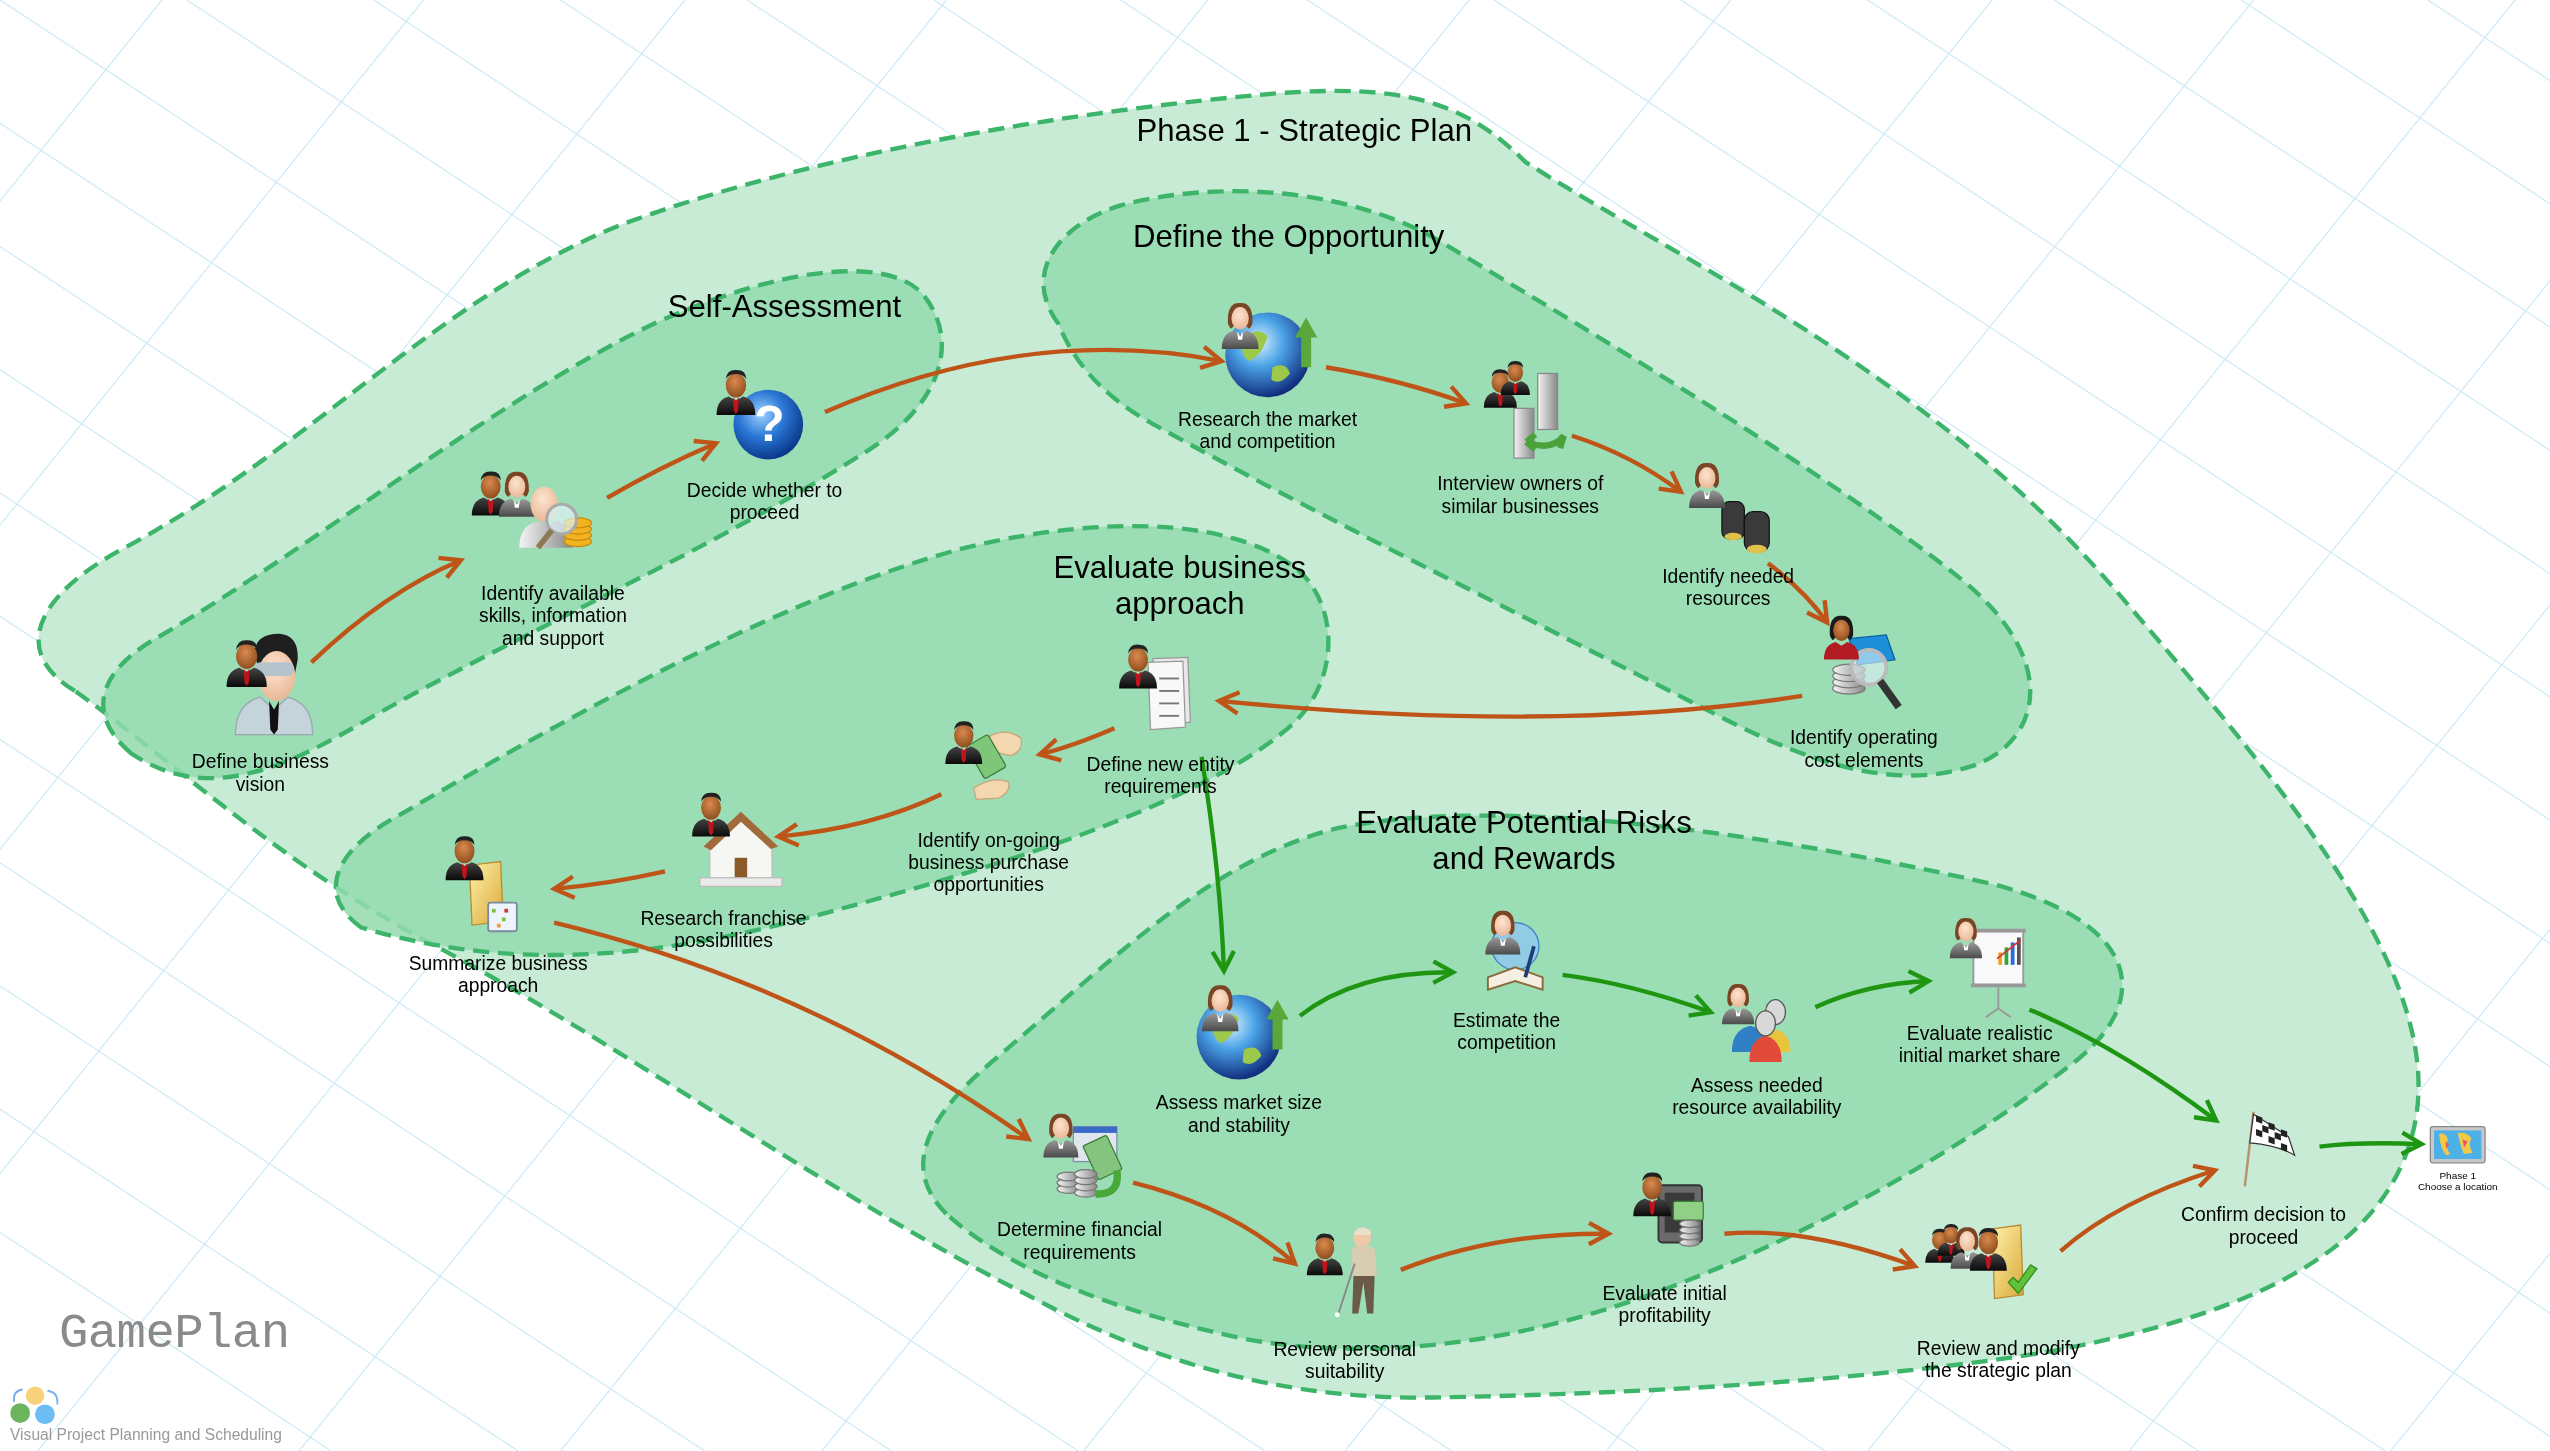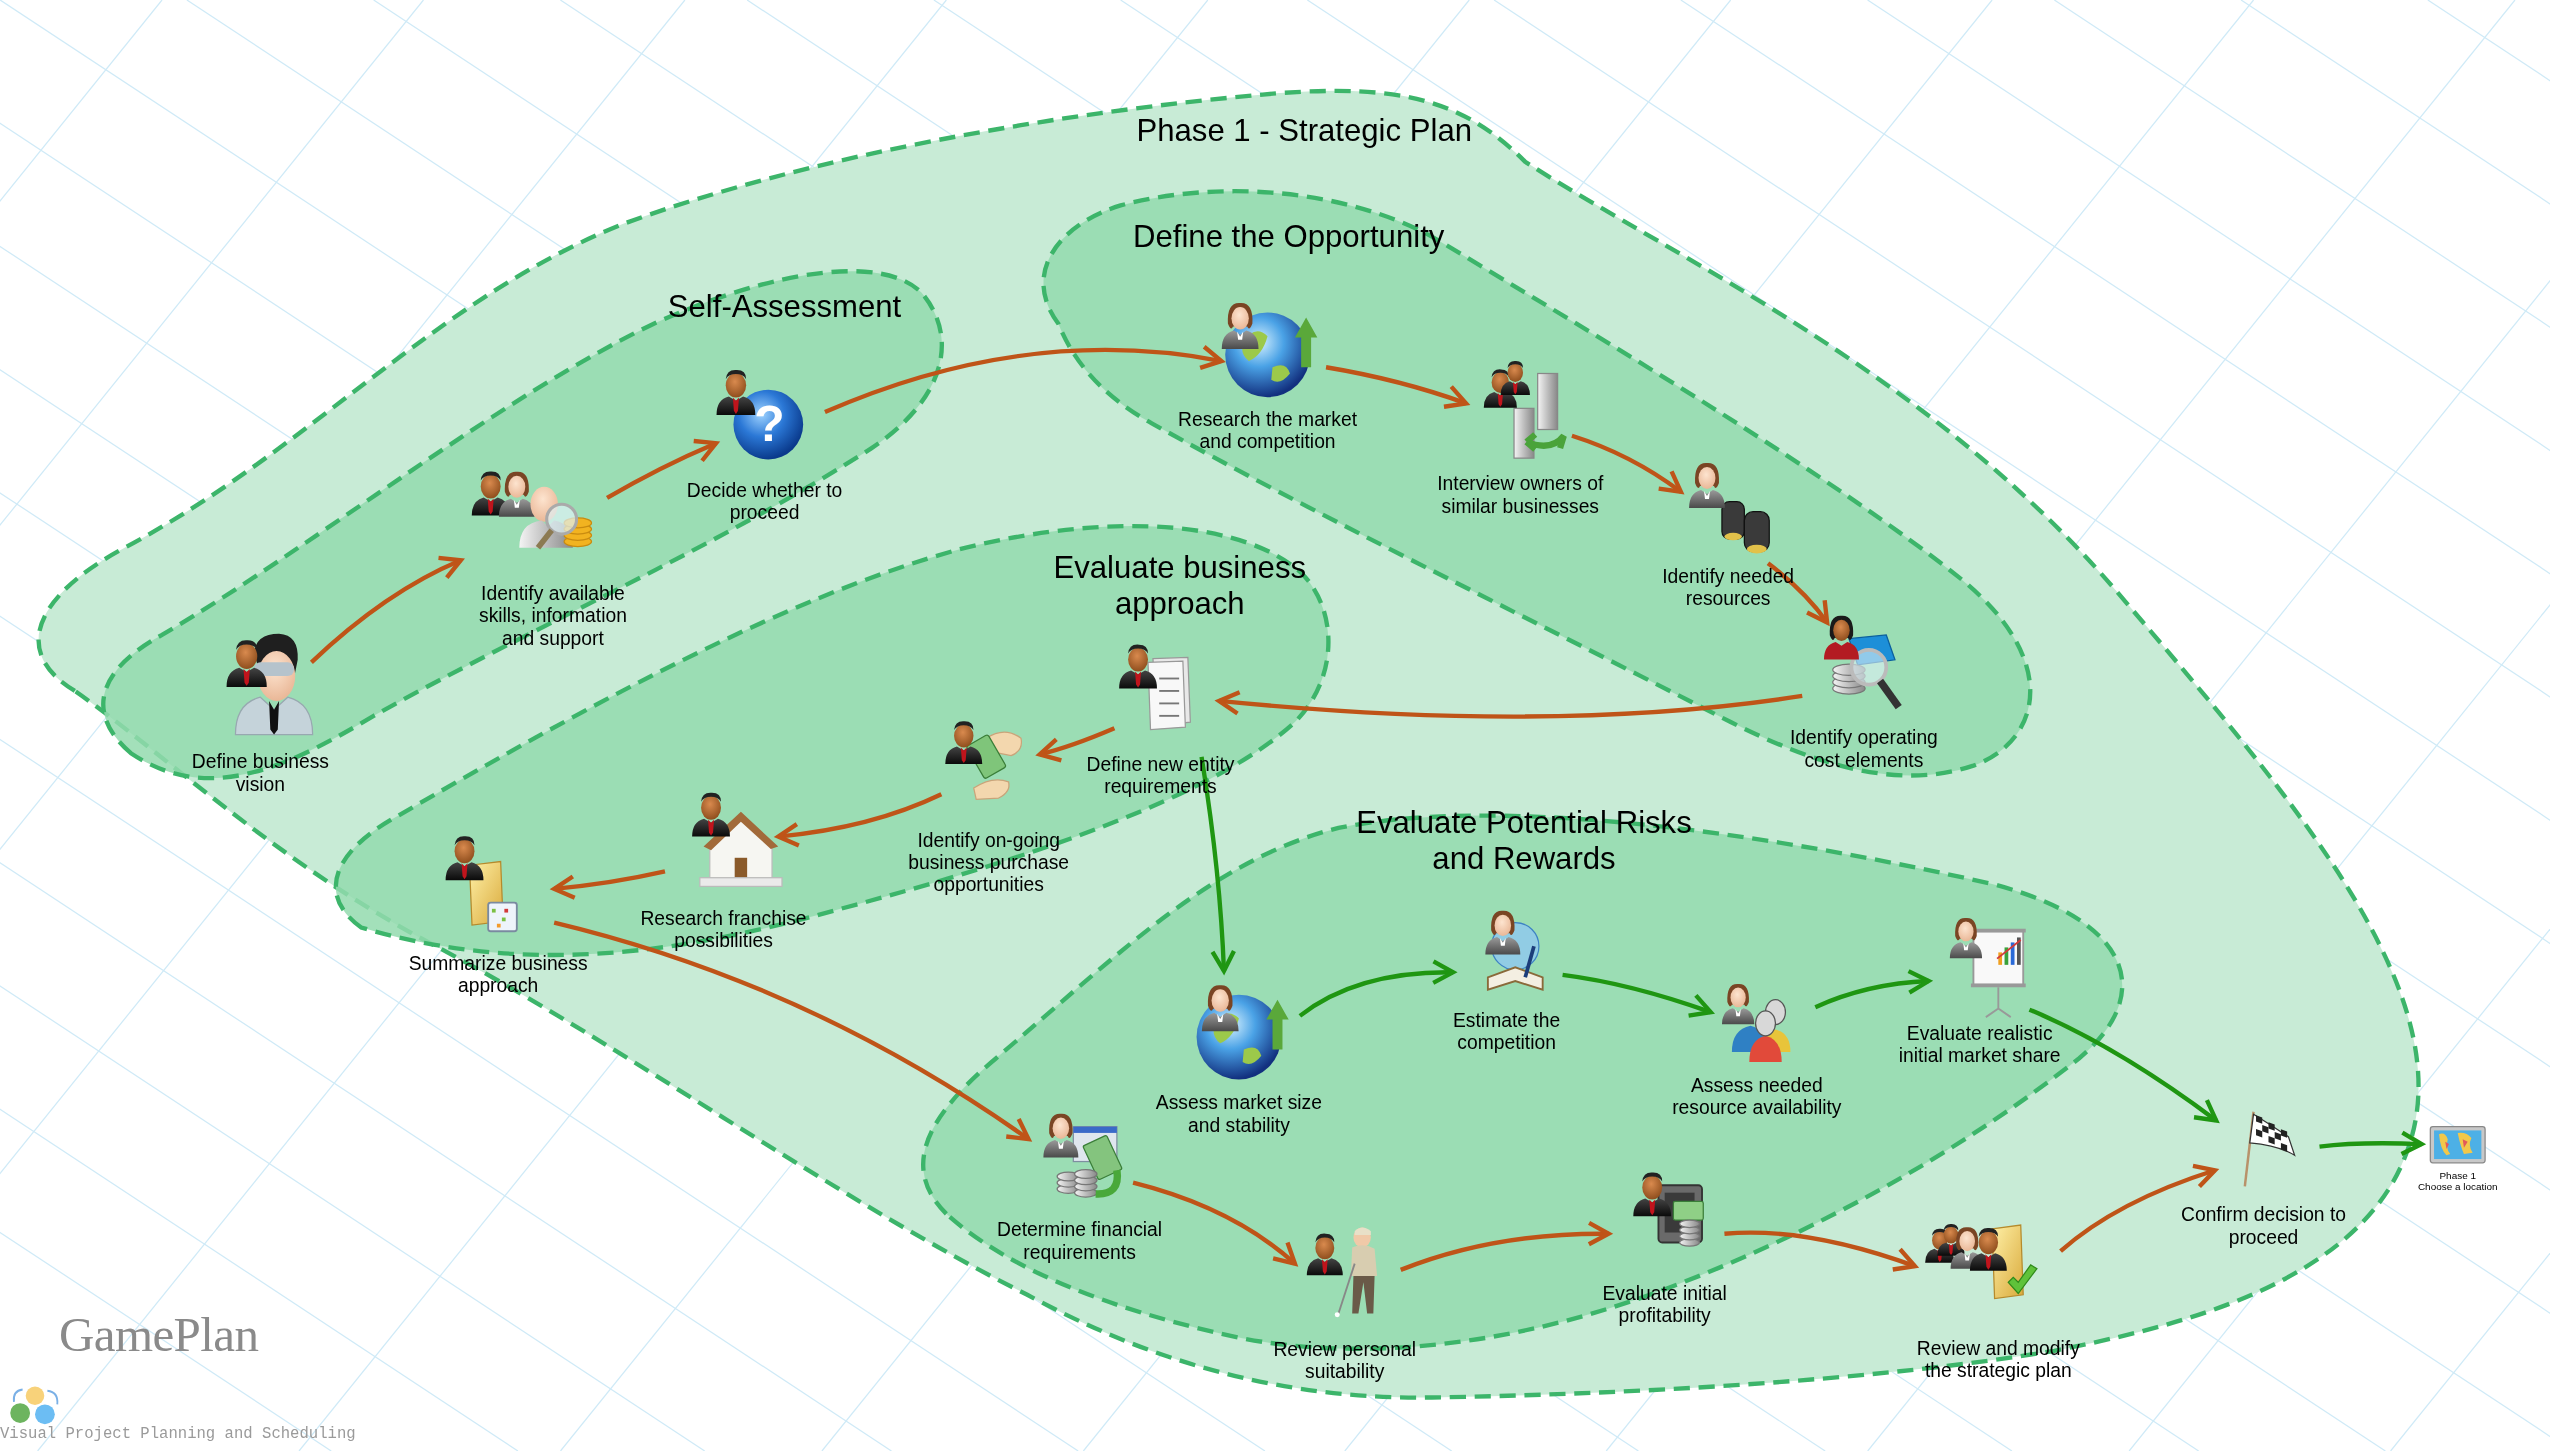--- a/index.html
+++ b/index.html
@@ -9,23 +9,23 @@
   .grid-line { stroke: #cfeaf7; stroke-width: 2; }
   .phase-region { fill: #c8ebd6; stroke: #3cb56a; stroke-width: 7; stroke-dasharray: 26 14; }
   .sub-region { fill: #93dbae; fill-opacity: 0.85; stroke: #3cb56a; stroke-width: 7; stroke-dasharray: 26 14; }
   .region-title { font-family: "Liberation Sans", sans-serif; font-size: 50px; fill: #000; text-anchor: middle; }
   .task-label { font-family: "Liberation Sans", sans-serif; font-size: 31px; fill: #000; text-anchor: middle; }
   .small-label { font-family: "Liberation Sans", sans-serif; font-size: 16px; fill: #000; text-anchor: middle; }
   .arrow-brown { fill: none; stroke: #bf5418; stroke-width: 7; stroke-linecap: butt; }
   .arrow-green { fill: none; stroke: #1f9612; stroke-width: 7; stroke-linecap: butt; }
   .task-node { cursor: pointer; }
   .logo { position: absolute; left: 8.7px; top: 1383px; }
-  .logo-name { position: absolute; left: 59px; top: 1310px; font-family: Liberation Serif, serif;
+  .logo-name { position: absolute; left: 59px; top: 1310px; font-family: Liberation Mono, monospace;
                font-size: 49px; font-weight: 300; color: #8a8a8a; letter-spacing: -0.6px; line-height: 1; }
-  .logo-tag { position: absolute; left: 0; top: 1427px; font-family: Liberation Mono, monospace;
+  .logo-tag { position: absolute; left: 10px; top: 1427px; font-family: Liberation Sans, sans-serif;
               font-size: 15.6px; color: #9a9a9a; line-height: 1; }
 </style>
 </head>
 <body>
 
 <svg id="canvas" viewBox="0 0 4096 2331" xmlns="http://www.w3.org/2000/svg">
   <defs>
     <radialGradient id="gBlueBall" cx="40%" cy="35%" r="65%">
       <stop offset="0" stop-color="#9fd3ff"></stop>
         <stop offset="0.5" stop-color="#2b78d6"></stop>

